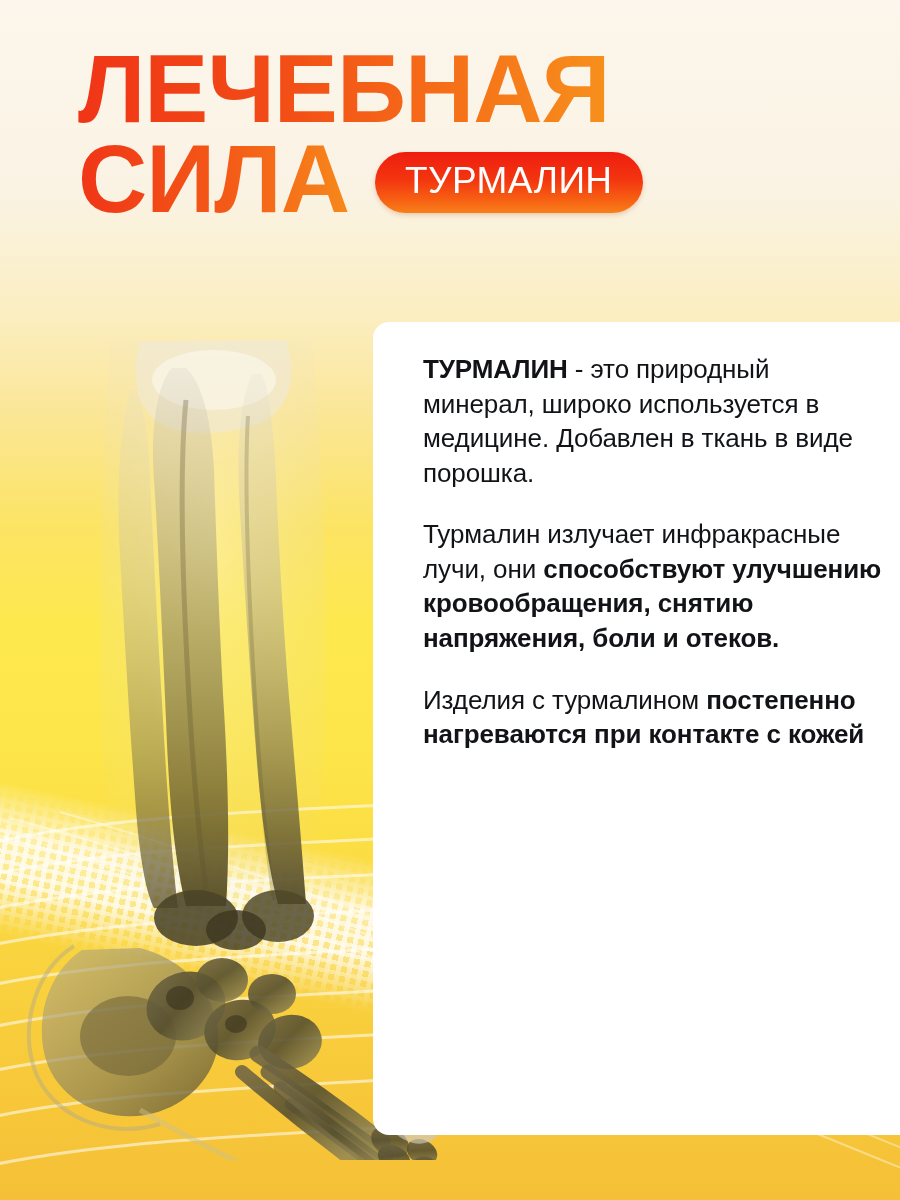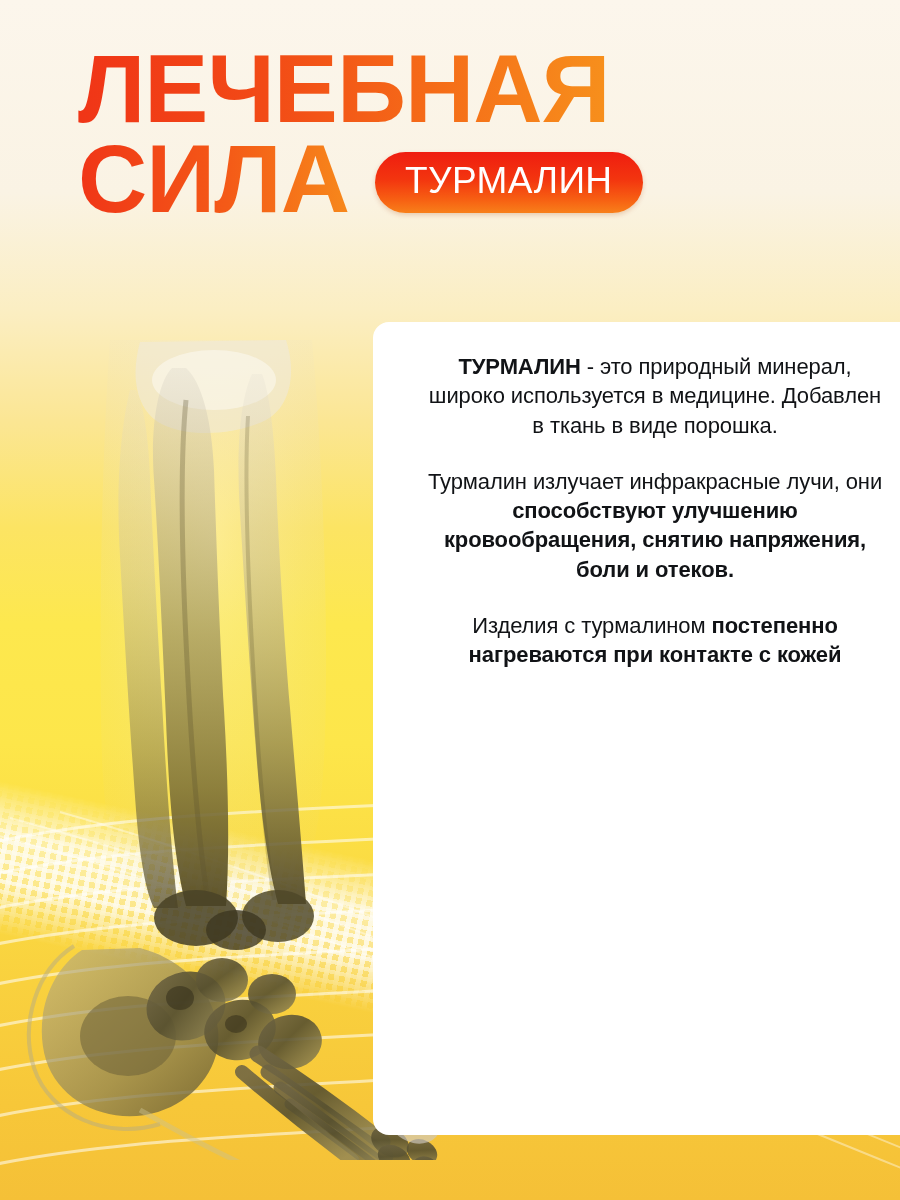--- a/index.html
+++ b/index.html
@@ -106,25 +106,24 @@
   .card {
     position:absolute;
     left:373px; top:322px;
     width:560px; height:813px;
     background:#ffffff;
     border-radius:16px 0 0 16px;
     padding:30px 46px 24px 50px;
   }
   .card p {
     color:#111316;
-    font-size:22px;
+    font-size:26px;
     line-height:1.33;
     margin-bottom:27px;
     letter-spacing:-.1px;
-    text-align:center;
   }
   .card p:last-child { margin-bottom:0; }
   .card b { font-weight:bold; }
   .strong-lead { font-weight:bold; }
 </style>
 </head>
 <body>
 
 <div id="poster">
 

